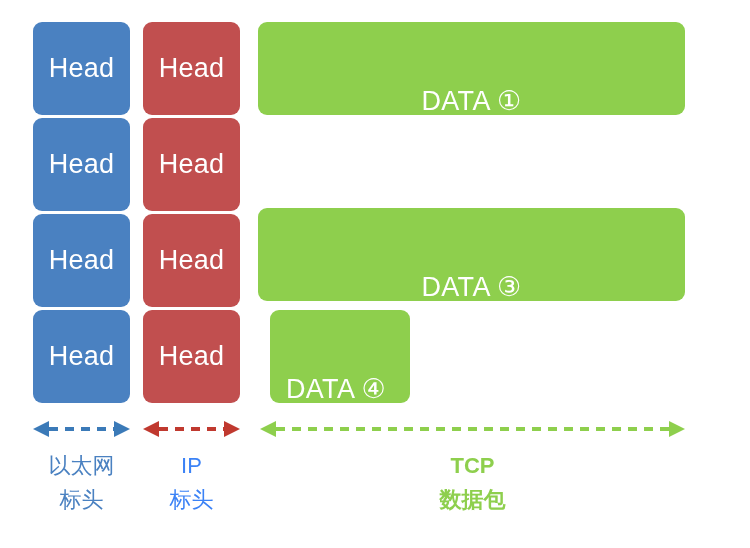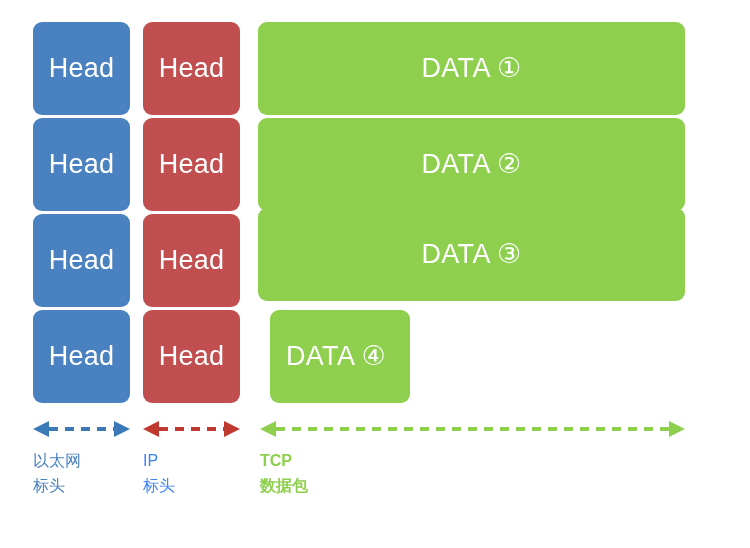--- a/index.html
+++ b/index.html
@@ -29,21 +29,21 @@
     justify-content: center;
     color: #ffffff;
     font-size: 27px;
     font-weight: 400;
     letter-spacing: 0.3px;
     box-sizing: border-box;
     user-select: none;
   }
   .block.eth   { background: #4a81c1; }
   .block.ip    { background: #c14f4f; }
-  .block.tcp   { background: #8ecf4d; }
+  .block.tcp   { background: #8ecf4d; align-items: flex-end; }
 
   .block.tcp.short {
     justify-content: flex-start;
     padding-left: 16px;
   }
 
   .block-label {
     line-height: 1;
     white-space: nowrap;
   }
@@ -51,22 +51,22 @@
   
   .arrow {
     position: absolute;
     height: 22px;
   }
   .arrow svg { display: block; overflow: visible; }
 
   
   .caption {
     position: absolute;
-    text-align: left;
-    font-size: 16px;
+    text-align: center;
+    font-size: 22px;
     line-height: 1.55;
     white-space: nowrap;
     user-select: none;
   }
   .caption .line { display: block; }
   .caption.eth { color: #4a81c1; }
   .caption.ip  { color: #3b82f6; }
   .caption.tcp { color: #8ecf4d; }
 </style>
 </head>
@@ -82,23 +82,20 @@
   </div>
   <div class="block tcp" style="left:258px; top:22px; width:427px; height:93px;">
     <span class="block-label">DATA ①</span>
   </div>
 
   <div class="block eth" style="left:33px; top:118px; width:97px; height:93px;">
     <span class="block-label">Head</span>
   </div>
   <div class="block ip" style="left:143px; top:118px; width:97px; height:93px;">
     <span class="block-label">Head</span>
-  </div>
-  <div class="block tcp" style="left:258px; top:118px; width:427px; height:93px;">
-    <span class="block-label">DATA ②</span>
   </div>
 
   <div class="block eth" style="left:33px; top:214px; width:97px; height:93px;">
     <span class="block-label">Head</span>
   </div>
   <div class="block ip" style="left:143px; top:214px; width:97px; height:93px;">
     <span class="block-label">Head</span>
   </div>
   <div class="block tcp" style="left:258px; top:208px; width:427px; height:93px;">
     <span class="block-label">DATA ③</span>

